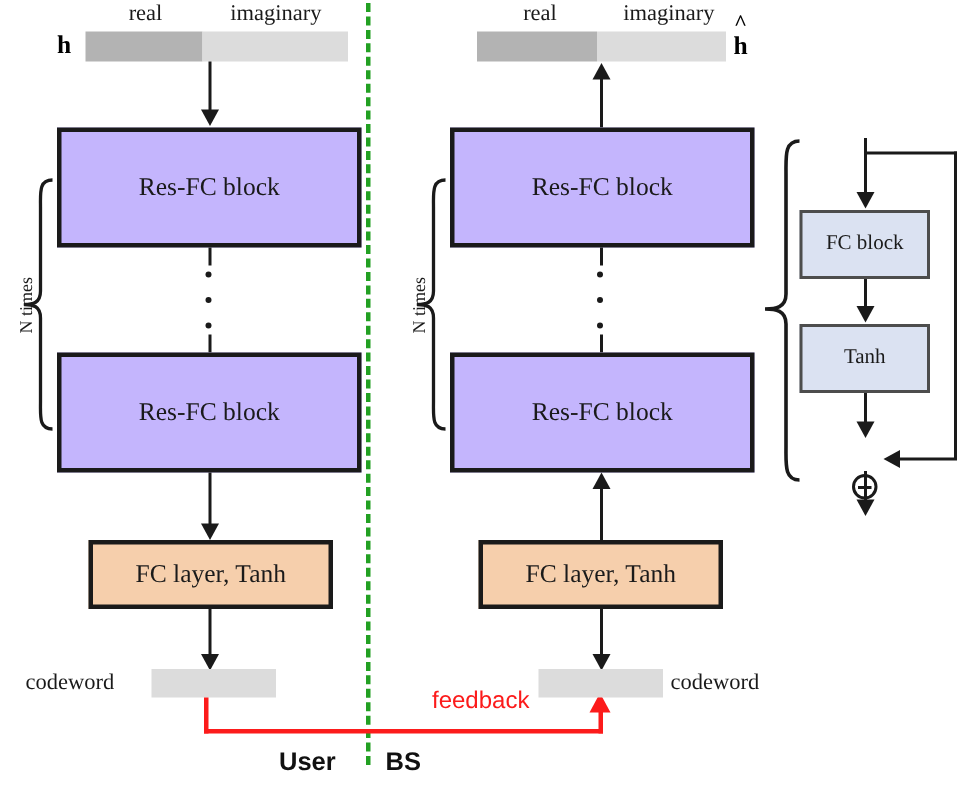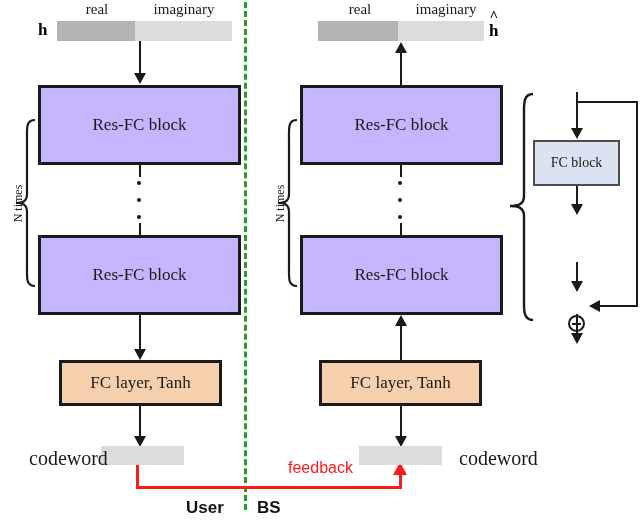--- a/index.html
+++ b/index.html
@@ -35,21 +35,21 @@
   .resfc{background:#c4b5fd;}
   .fctanh{background:#f6cfac;}
   .subblock{
     box-sizing:border-box;
     border:2px solid #4d4d4d;
     background:#dbe2f2;
     display:flex;align-items:center;justify-content:center;
     font-size:14px;color:#1a1a1a;white-space:nowrap;
   }
   .codeword-box{background:#dcdcdc;}
-  .cwlabel{font-size:20px;color:#1a1a1a;white-space:nowrap;margin-left:12px;}
+  .cwlabel{font-size:15px;color:#1a1a1a;white-space:nowrap;}
 
   
   .vline{background:#1a1a1a;width:2px;}
   .hline{background:#1a1a1a;height:2px;}
   .arrow-down{
     width:0;height:0;
     border-left:6px solid transparent;
     border-right:6px solid transparent;
     border-top:11px solid #1a1a1a;
   }
@@ -256,20 +256,21 @@
   <div class="abs arrow-left" style="left:589px;top:300px;"></div>
 
   
   <div class="abs subblock" style="left:533px;top:140px;width:87px;height:46px;">FC block</div>
 
   
   <div class="abs vline" style="left:576px;top:186px;height:22px;"></div>
   <div class="abs arrow-down" style="left:571px;top:204px;"></div>
 
   
+  <div class="abs subblock" style="left:533px;top:216px;width:87px;height:46px;">Tanh</div>
 
   
   <div class="abs vline" style="left:576px;top:262px;height:22px;"></div>
   <div class="abs arrow-down" style="left:571px;top:281px;"></div>
 
   
   <div class="abs oplus" style="left:568px;top:297px;"></div>
 
   
   <div class="abs vline" style="left:576px;top:314px;height:22px;"></div>

